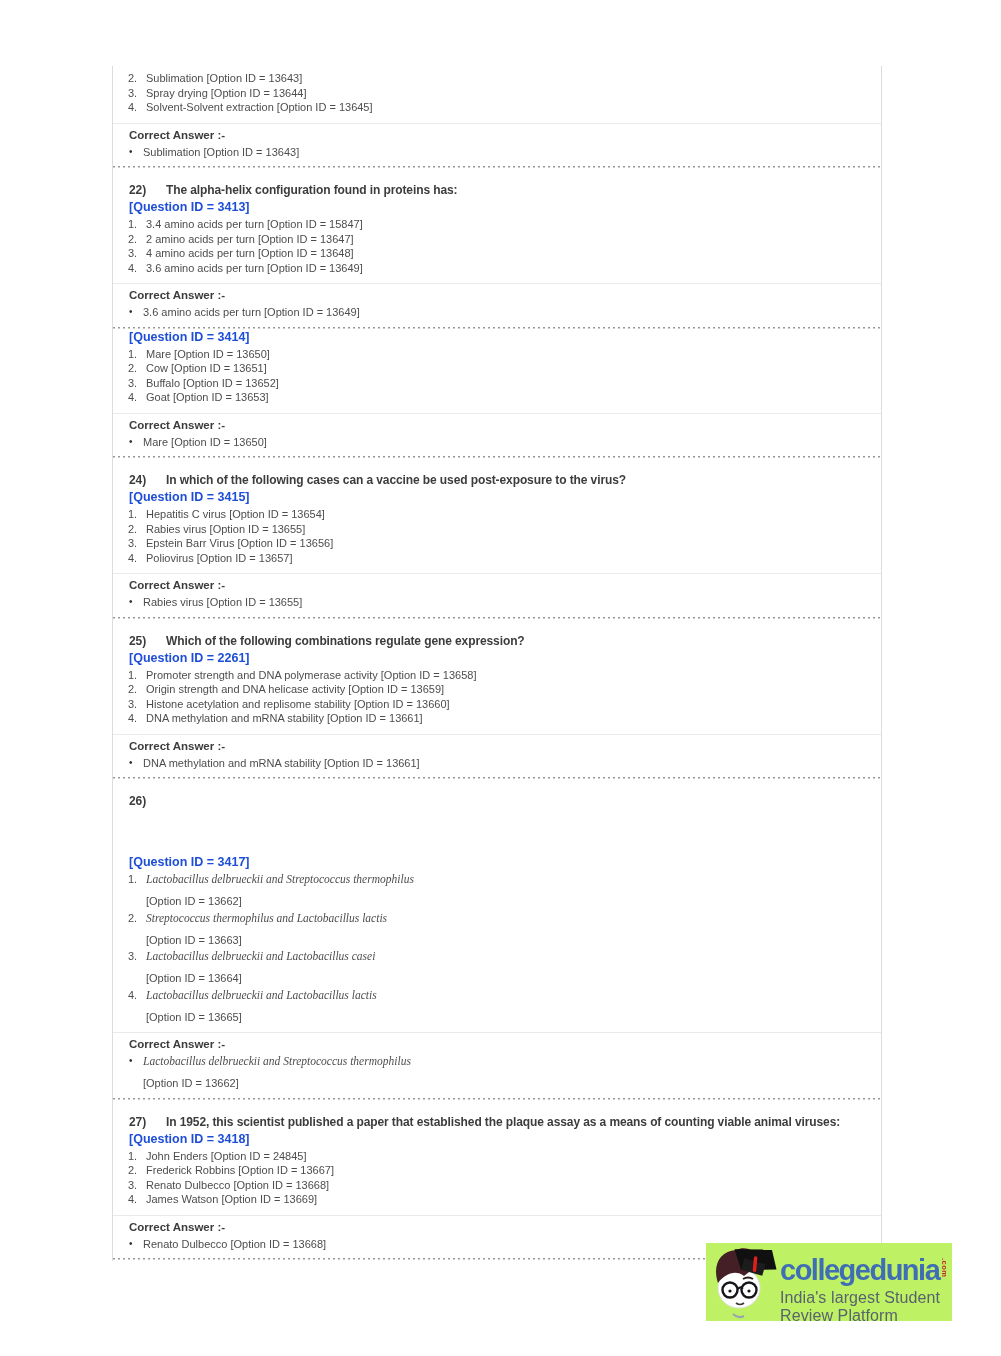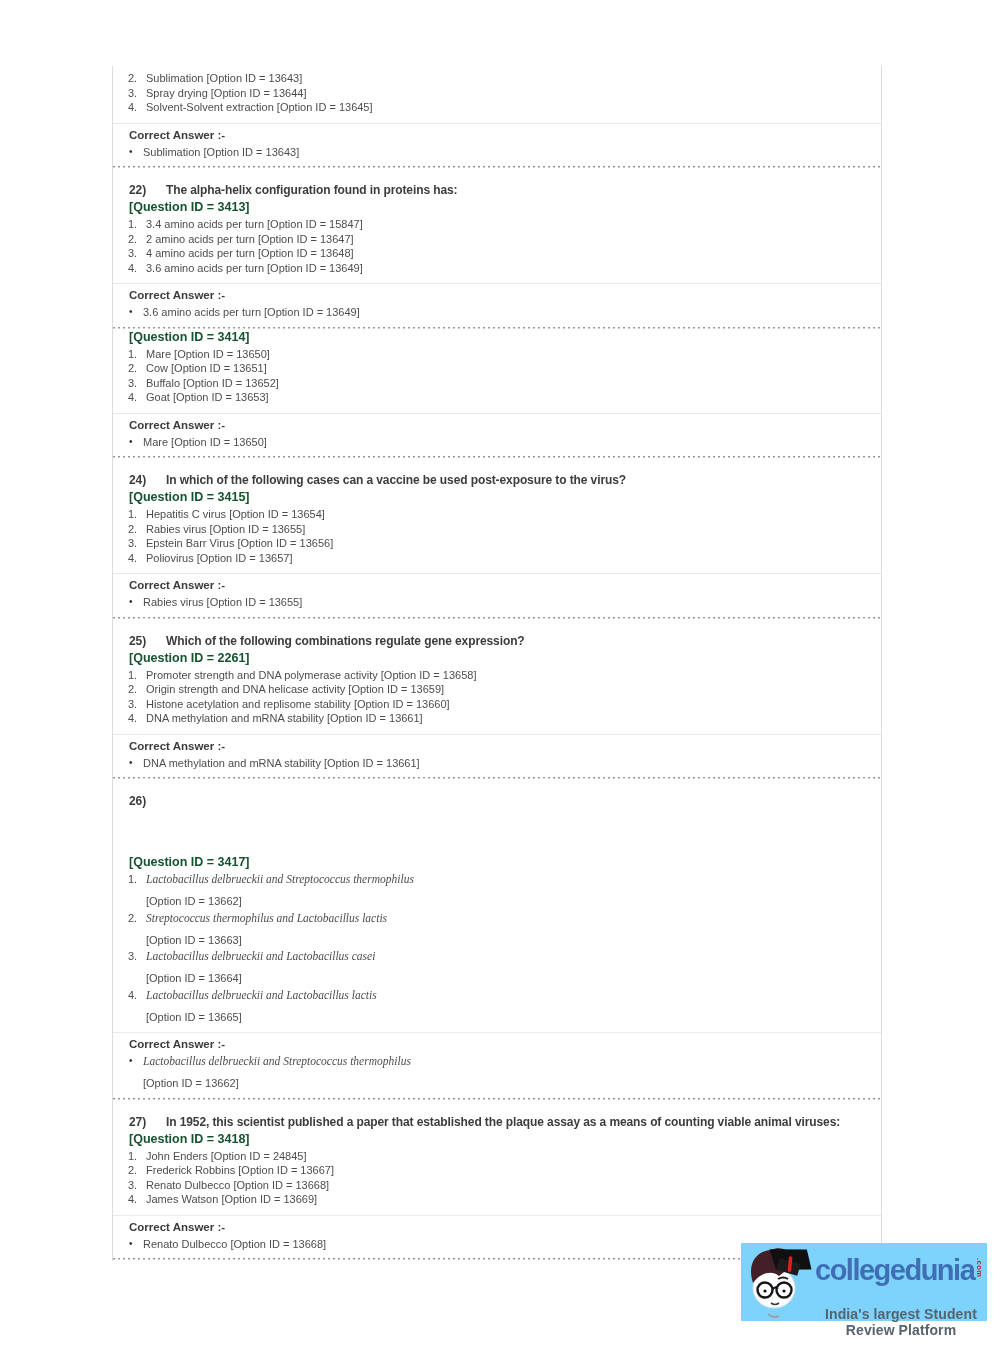--- a/index.html
+++ b/index.html
@@ -13,21 +13,21 @@
     background:#fff;padding-bottom:1px;
   }
   .q-block{margin:0;}
   .q-title{
     display:flex;margin:14px 16px 0 16px;font-weight:bold;color:#3c3c3c;
     font-size:12px;line-height:17px;letter-spacing:-0.1px;gap:7px;
   }
   .q-title.title-gap{margin-bottom:44px;}
   .q-num{flex:none;width:30px;}
   .q-qid{
-    margin:0 16px;font-weight:bold;color:#14532d;font-size:12.5px;line-height:17px;
+    margin:0 16px;font-weight:bold;color:#1d4ed8;font-size:12.5px;line-height:17px;
   }
   .q-options{margin-top:1px;}
   .opt-row{
     display:flex;margin:0 14px;font-size:11px;color:#4d4d4d;line-height:14.5px;
   }
   .opt-num{flex:none;width:18px;padding-left:1px;}
   .opt-text.italic{font-style:italic;font-family:"Liberation Serif","DejaVu Serif",serif;font-size:11.5px;}
   .opt-id{
     margin:7.5px 14px 2px 33px;font-size:11px;color:#4d4d4d;line-height:14.5px;
   }
@@ -41,35 +41,35 @@
   .ca-answer .bullet{flex:none;width:14px;font-size:10px;color:#333;}
   .ca-answer .ca-text.italic{font-style:italic;font-family:"Liberation Serif","DejaVu Serif",serif;font-size:11.5px;}
   .ca-id{margin:7.5px 16px 0 30px;font-size:11px;color:#4d4d4d;line-height:14.5px;}
   .dotted{
     margin-top:7px;height:2px;
     background-image:repeating-linear-gradient(to right,#979797 0 2px,transparent 2px 5px);
     background-size:100% 1.5px;background-repeat:no-repeat;background-position:0 0;
   }
   
   .cd-logo{
-    position:absolute;left:741px;top:1243px;width:246px;height:78px;background:#7dd3fc;
-    display:flex;align-items:flex-start;z-index:5;text-align:center;
+    position:absolute;left:706px;top:1243px;width:246px;height:78px;background:#bef264;
+    display:flex;align-items:flex-start;z-index:5;
   }
   .cd-mascot{flex:none;width:72px;height:78px;}
   .cd-text{margin-left:2px;padding-top:12px;}
   .cd-name-row{display:flex;align-items:flex-start;}
   .cd-name{
     color:#3f6eb4;font-weight:bold;font-size:29px;line-height:30px;letter-spacing:-1.5px;
   }
   .cd-tld{
     writing-mode:vertical-rl;color:#c2272d;font-weight:bold;font-size:7.5px;
     letter-spacing:0.5px;margin-left:1px;margin-top:3px;line-height:8px;
   }
   .cd-tagline{
-    color:#57636e;font-weight:bold;font-size:14px;letter-spacing:0.1px;margin-top:21px;
+    color:#57636e;font-weight:normal;font-size:16px;letter-spacing:0.1px;margin-top:4px;
   }
 </style>
 </head>
 <body>
 
 <div class="content-box">
   <div id="questions-container">
       <section class="q-block">
         <div class="q-options partial" style="margin-top: 5px;">
           <div class="opt-row">

